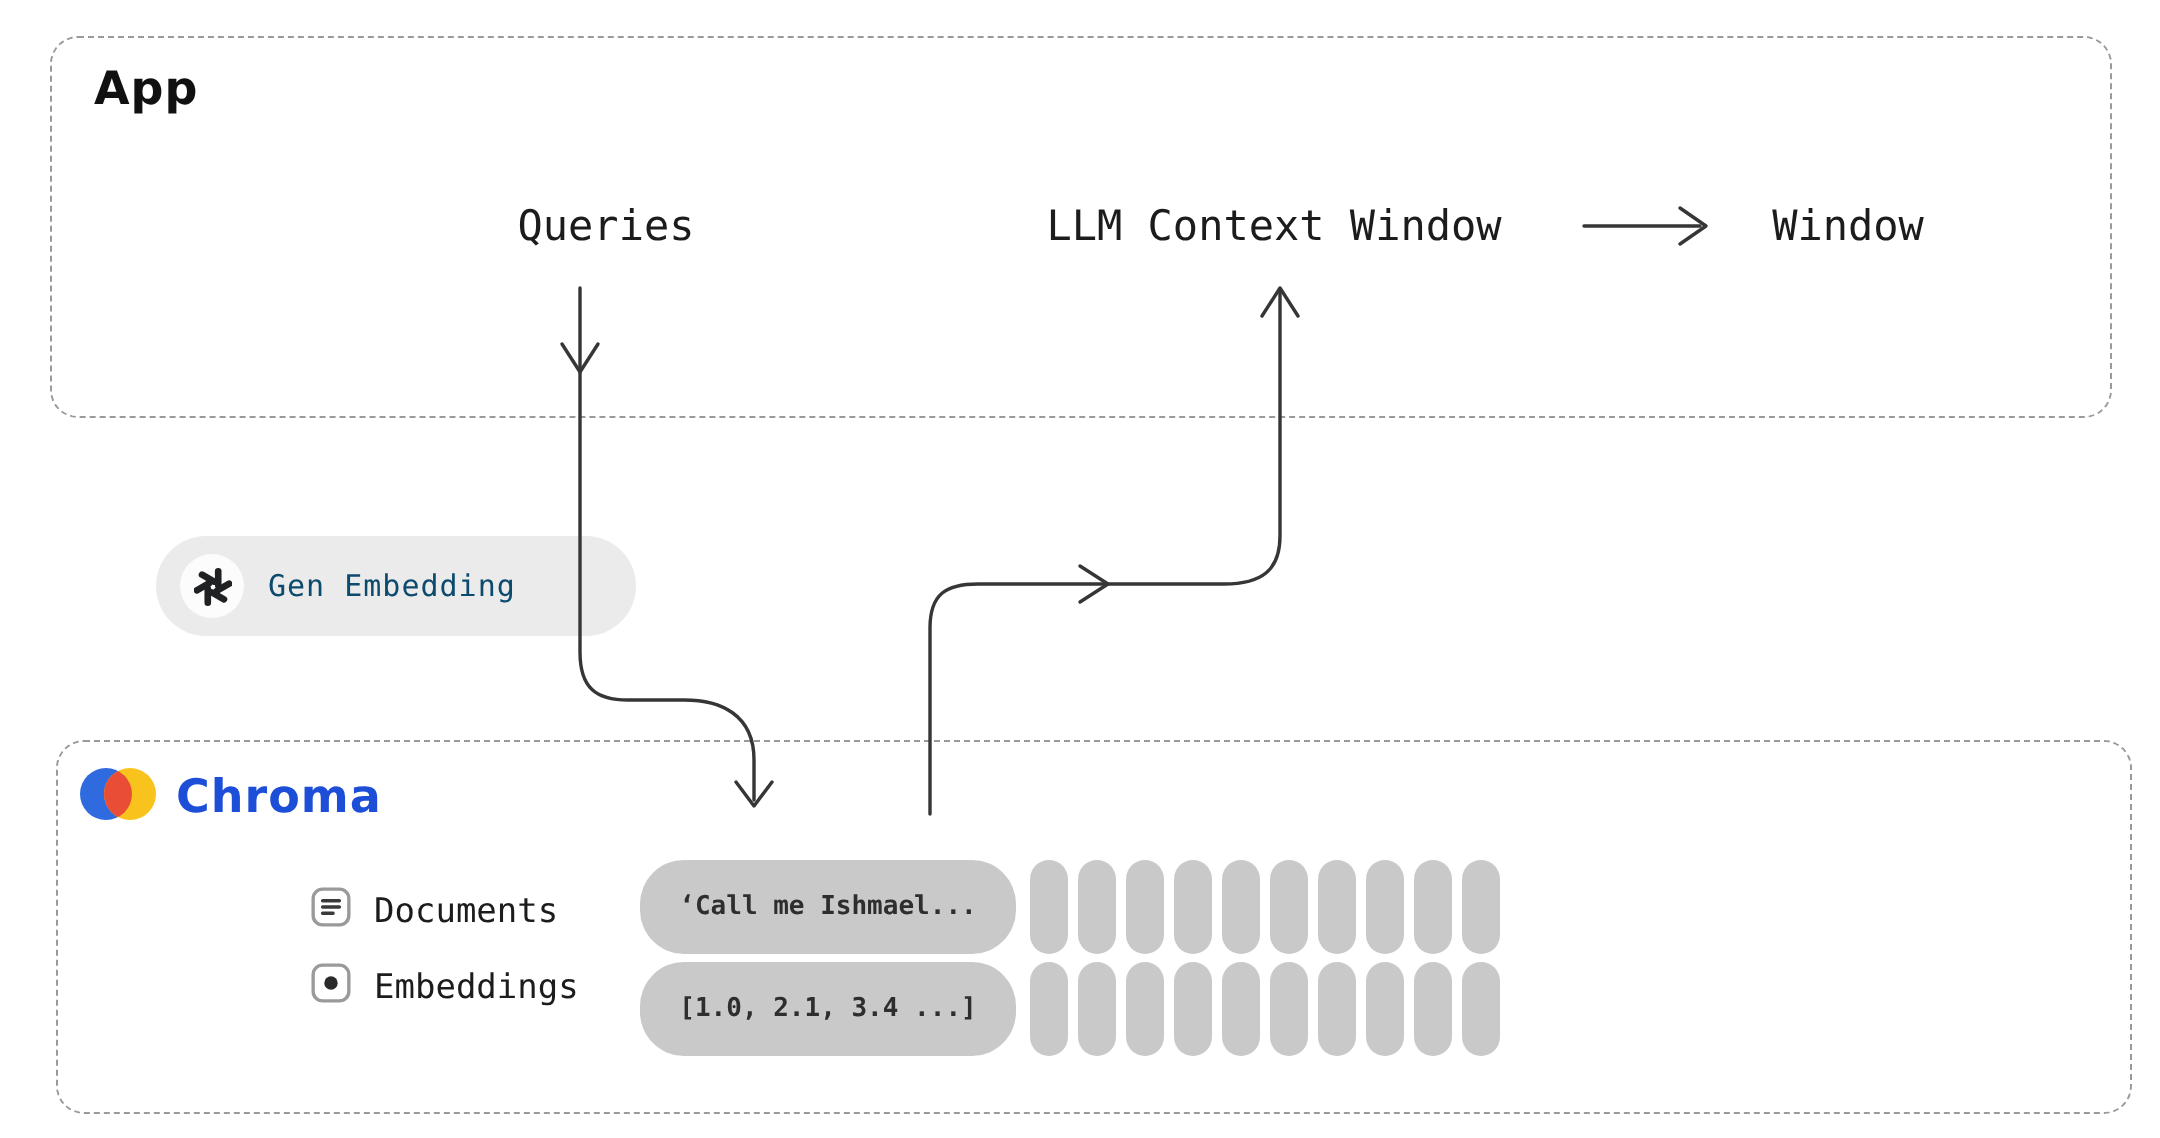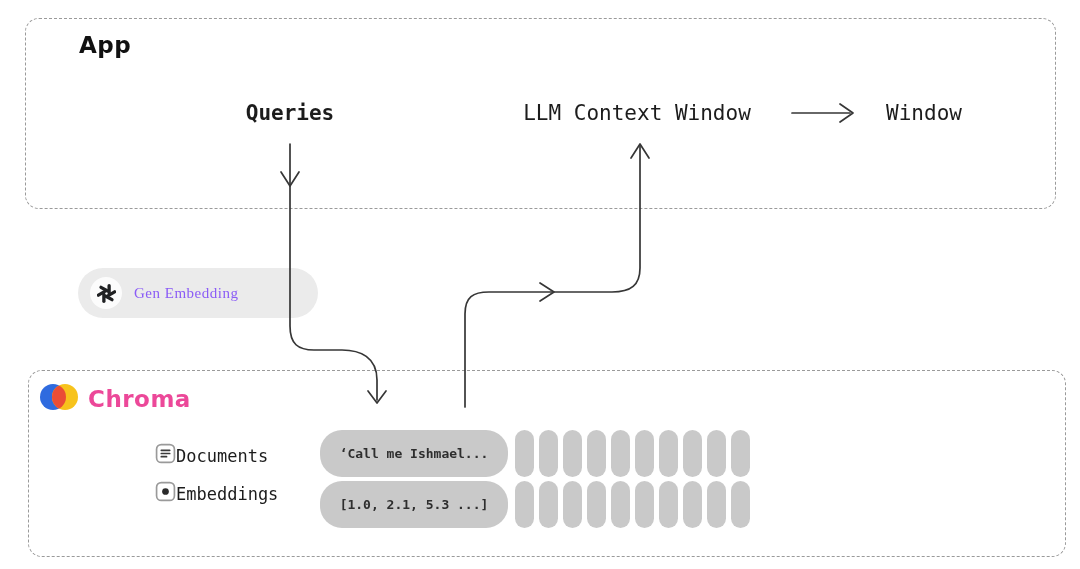--- a/index.html
+++ b/index.html
@@ -9,41 +9,41 @@
   }
   .dashed-box{
     position:absolute;border:1.6px dashed #9a9a9a;border-radius:14px;background:transparent;
   }
   .app-box{left:25px;top:18px;width:1029px;height:189px;}
   .chroma-box{left:28px;top:370px;width:1036px;height:185px;}
   .box-title{
     position:absolute;font-family:"DejaVu Sans", sans-serif;font-weight:700;
     font-size:23px;color:#111;letter-spacing:.5px;
   }
-  .app-title{left:47px;top:32px;margin-left:32px;}
+  .app-title{left:47px;top:32px;}
   .chroma-header{position:absolute;left:40px;top:383px;display:flex;align-items:center;gap:10px;}
-  .chroma-title{font-family:"DejaVu Sans", sans-serif;font-weight:700;font-size:23px;color:#ec4899;letter-spacing:.5px;}
+  .chroma-title{font-family:"DejaVu Sans", sans-serif;font-weight:700;font-size:23px;color:#1d4ed8;letter-spacing:.5px;}
   .flow-label{
     position:absolute;top:101px;transform:translateX(-50%);
     font-size:21px;color:#1c1c1c;white-space:nowrap;
   }
-  .lbl-queries{left:290px;font-weight:bold;}
+  .lbl-queries{left:303px;}
   .lbl-llm{left:637px;text-align:right;}
   .lbl-answer{left:924px;}
   .gen-pill{
     position:absolute;left:78px;top:268px;width:240px;height:50px;border-radius:25px;
     background:#ebebeb;display:flex;align-items:center;gap:12px;padding-left:12px;box-sizing:border-box;
   }
   .openai-badge{
     width:32px;height:32px;border-radius:50%;background:#fcfcfc;
     display:flex;align-items:center;justify-content:center;flex:0 0 auto;
   }
-  .gen-pill-label{font-size:15px;color:#8b5cf6;letter-spacing:.5px;font-family:Liberation Serif, serif;}
+  .gen-pill-label{font-size:15px;color:#0c4a6e;letter-spacing:.5px;}
   .row-label{
-    position:absolute;display:flex;align-items:center;font-size:17px;color:#1c1c1c;
+    position:absolute;display:flex;align-items:center;gap:11px;font-size:17px;color:#1c1c1c;
   }
   .row-docs{left:155px;top:443px;}
   .row-embs{left:155px;top:481px;}
   .sample-pill{
     position:absolute;left:320px;width:188px;height:47px;border-radius:22px;background:#c9c9c9;
     display:flex;align-items:center;justify-content:center;
     font-size:13px;font-weight:600;color:#2e2e2e;white-space:nowrap;
   }
   .sample-docs{top:430px;text-align:center;}
   .sample-embs{top:481px;}
@@ -110,21 +110,21 @@
 
   <div class="row-label row-embs">
     <span>
       <svg width="21" height="21" viewBox="0 0 20 20" aria-hidden="true">
         <rect x="1.5" y="1.5" width="17" height="17" rx="4.5" fill="#ffffff" stroke="#9a9a9a" stroke-width="1.6"></rect>
         <circle cx="10" cy="10" r="3.2" fill="#2a2a2a"></circle>
       </svg>
     </span>
     <span>Embeddings</span>
   </div>
-  <div class="sample-pill sample-embs">[1.0, 2.1, 5.3 ...]</div>
+  <div class="sample-pill sample-embs">[1.0, 2.1, 3.4 ...]</div>
 
   <div class="vpill-row vrow-top">
       <div class="vpill"></div>
       <div class="vpill"></div>
       <div class="vpill"></div>
       <div class="vpill"></div>
       <div class="vpill"></div>
       <div class="vpill"></div>
       <div class="vpill"></div>
       <div class="vpill"></div>

